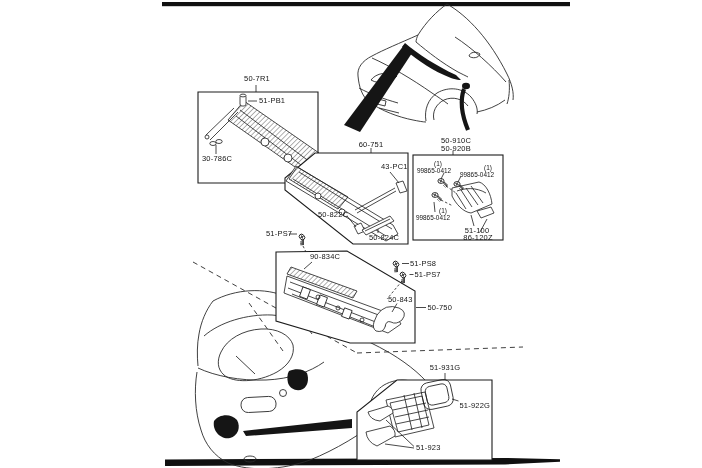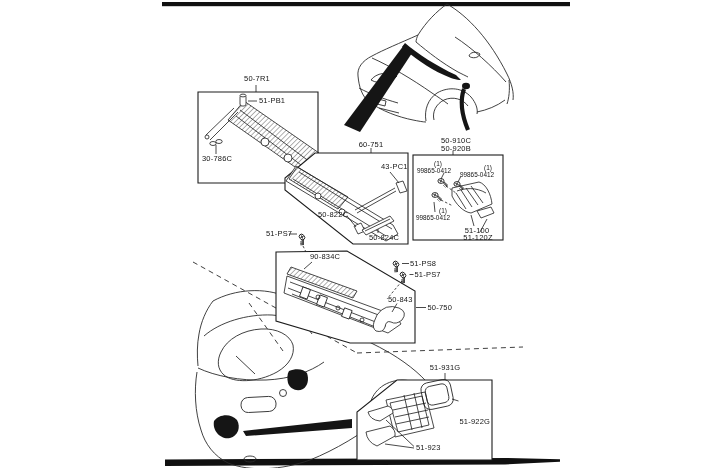--- a/index.html
+++ b/index.html
@@ -256,26 +256,26 @@
 
 <div class="lbl c" style="left:456px;top:136.5px">50-910C</div>
 <div class="lbl c" style="left:456px;top:144.5px">50-920B</div>
 <div class="lbl c sm" style="left:438px;top:160px">(1)</div>
 <div class="lbl c sm" style="left:434px;top:167px">99865-0412</div>
 <div class="lbl c sm" style="left:488px;top:164px">(1)</div>
 <div class="lbl c sm" style="left:477px;top:171px">99865-0412</div>
 <div class="lbl c sm" style="left:443px;top:207px">(1)</div>
 <div class="lbl c sm" style="left:433px;top:214px">99865-0412</div>
 <div class="lbl c" style="left:477px;top:226.5px">51-100</div>
-<div class="lbl c" style="left:478px;top:233.5px">51-120Z</div>
+<div class="lbl c" style="left:478px;top:233.5px">86-120Z</div>
 
 <div class="lbl" style="left:266px;top:230px">51-PS7</div>
 <div class="lbl" style="left:310px;top:253px">90-834C</div>
 <div class="lbl" style="left:410px;top:259.5px">51-PS8</div>
 <div class="lbl" style="left:414.5px;top:270.5px">51-PS7</div>
 <div class="lbl" style="left:388px;top:295.5px">50-843</div>
 <div class="lbl" style="left:427.5px;top:303.5px">50-750</div>
 
 <div class="lbl c" style="left:445px;top:363.5px">51-931G</div>
-<div class="lbl" style="left:459.5px;top:418px">51-922G</div>
+<div class="lbl" style="left:459.5px;top:402px">51-922G</div>
 <div class="lbl" style="left:416px;top:443.5px">51-923</div>
 
 </div>
 
 </body></html>

